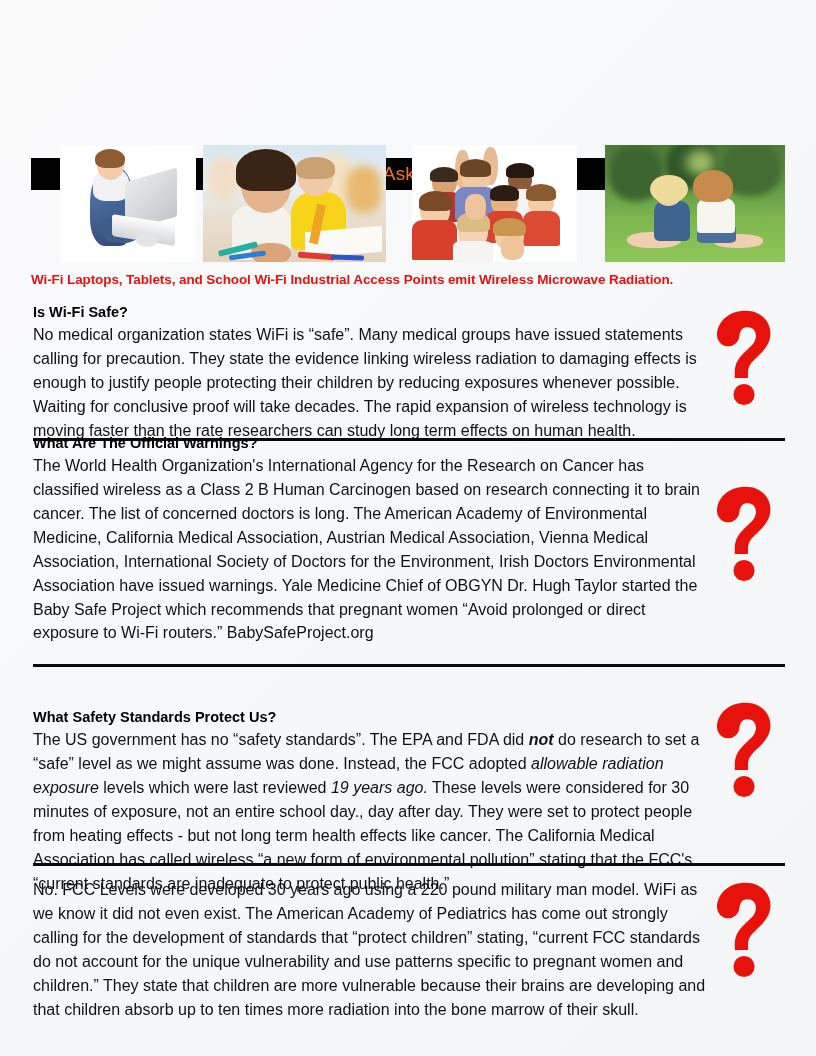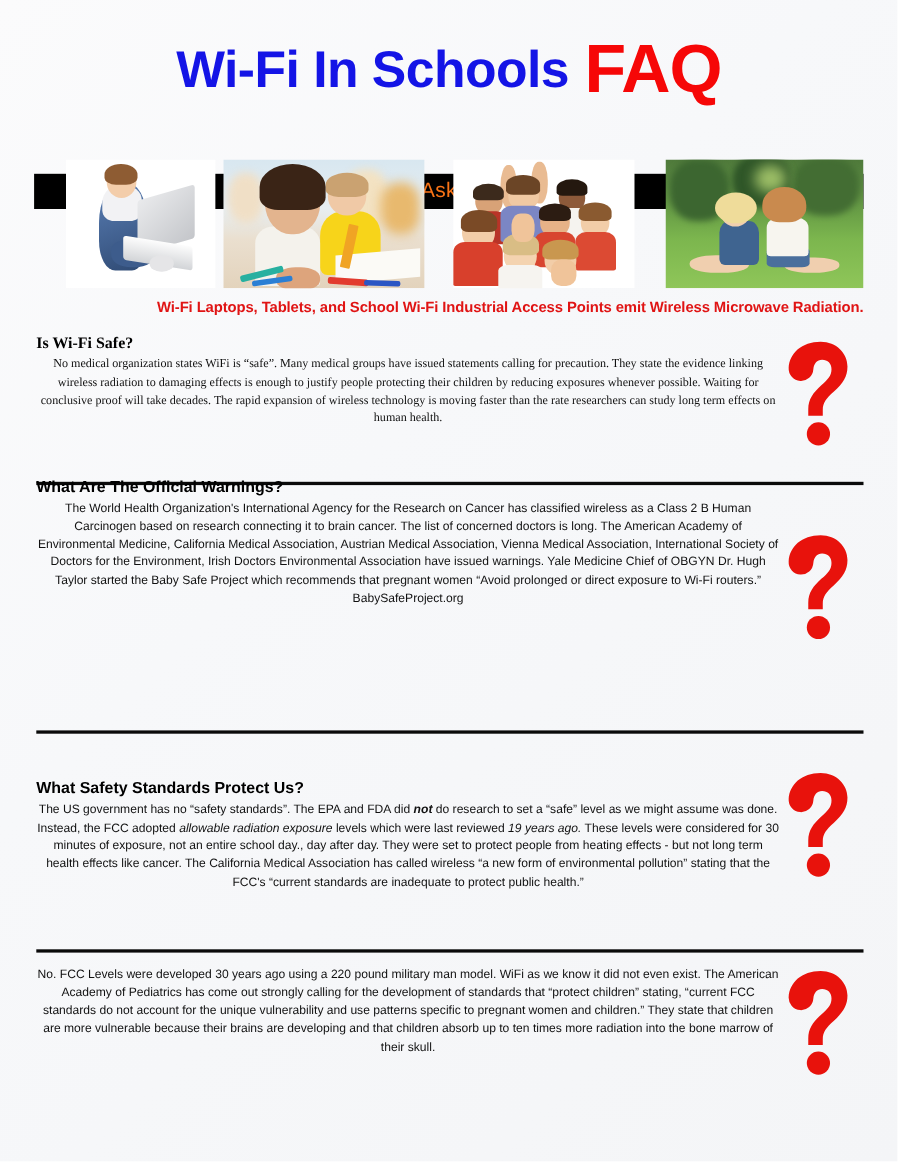--- a/index.html
+++ b/index.html
@@ -196,89 +196,85 @@
   .p4-g2body { position:absolute; left:51%; top:45%; width:21%; height:30%; background:#f7f5ef; border-radius:26% 26% 10% 10%;}
   .p4-g2skirt{ position:absolute; left:51%; top:68%; width:22%; height:16%; background:#4a6f9c; border-radius:18%;}
   .p4-g2leg  { position:absolute; left:60%; top:76%; width:28%; height:12%; background:#f0cfaf; border-radius:44%;}
 
   
   .subtitle {
     position: absolute;
     left: 31px;
     top: 272px;
     width: 754px;
-    text-align: right;
+    text-align: left;
     font-size: 13.5px;
     font-weight: bold;
     color: #e01414;
     letter-spacing: -0.1px;
   }
 
   
   .faq {
     position: absolute;
     left: 33px;
     width: 752px;
   }
   .faq-q {
     font-size: 14.5px;
     font-weight: bold;
     color: #000;
     margin: 0 0 2px 0;
     line-height: 1.25;
   }
   .faq-a {
-    font-size: 11px;
+    font-size: 16px;
     line-height: 1.495;
     color: #111;
     margin: 0;
     width: 676px;
-    text-align: center;
+    text-align: left;
   }
   .faq-a i { font-style: italic; }
   .faq-a b { font-weight: bold; }
   .rule {
     position: absolute;
     left: 0;
     width: 752px;
     height: 0;
     border-top: 3px solid #0a0a0a;
   }
 
   
   .qmark {
     position: absolute;
     width: 66px;
   }
   .qmark svg { display:block; width:66px; }
 
   
-  #sec1 { top: 303px; font-family: Liberation Serif, serif; }
+  #sec1 { top: 303px; }
   #sec2 { top: 434px; }
   #sec3 { top: 708px; }
   #sec4 { top: 878px; }
 
   #rule1 { left:33px; top: 438px; }
   #rule2 { left:33px; top: 664px; }
   #rule3 { left:33px; top: 863px; }
 
   #qm1 { left: 713px; top: 308px; }
   #qm2 { left: 713px; top: 484px; }
   #qm3 { left: 713px; top: 700px; }
   #qm4 { left: 713px; top: 880px; }
 </style>
 </head>
 <body>
 
 <div class="page">
 
-  <div class="title-bar">
-    <span class="title-main">Wi-Fi In Schools</span>
-    <span class="title-faq">FAQ</span>
-  </div>
 
   <div class="banner">Frequently Asked Questions</div>
 
   <div class="photostrip">
 
     <div class="photo ph1">
       <div class="ph-inner">
         <div class="p1bg"></div>
         <div class="p1-body"></div>
         <div class="p1-leg"></div>

